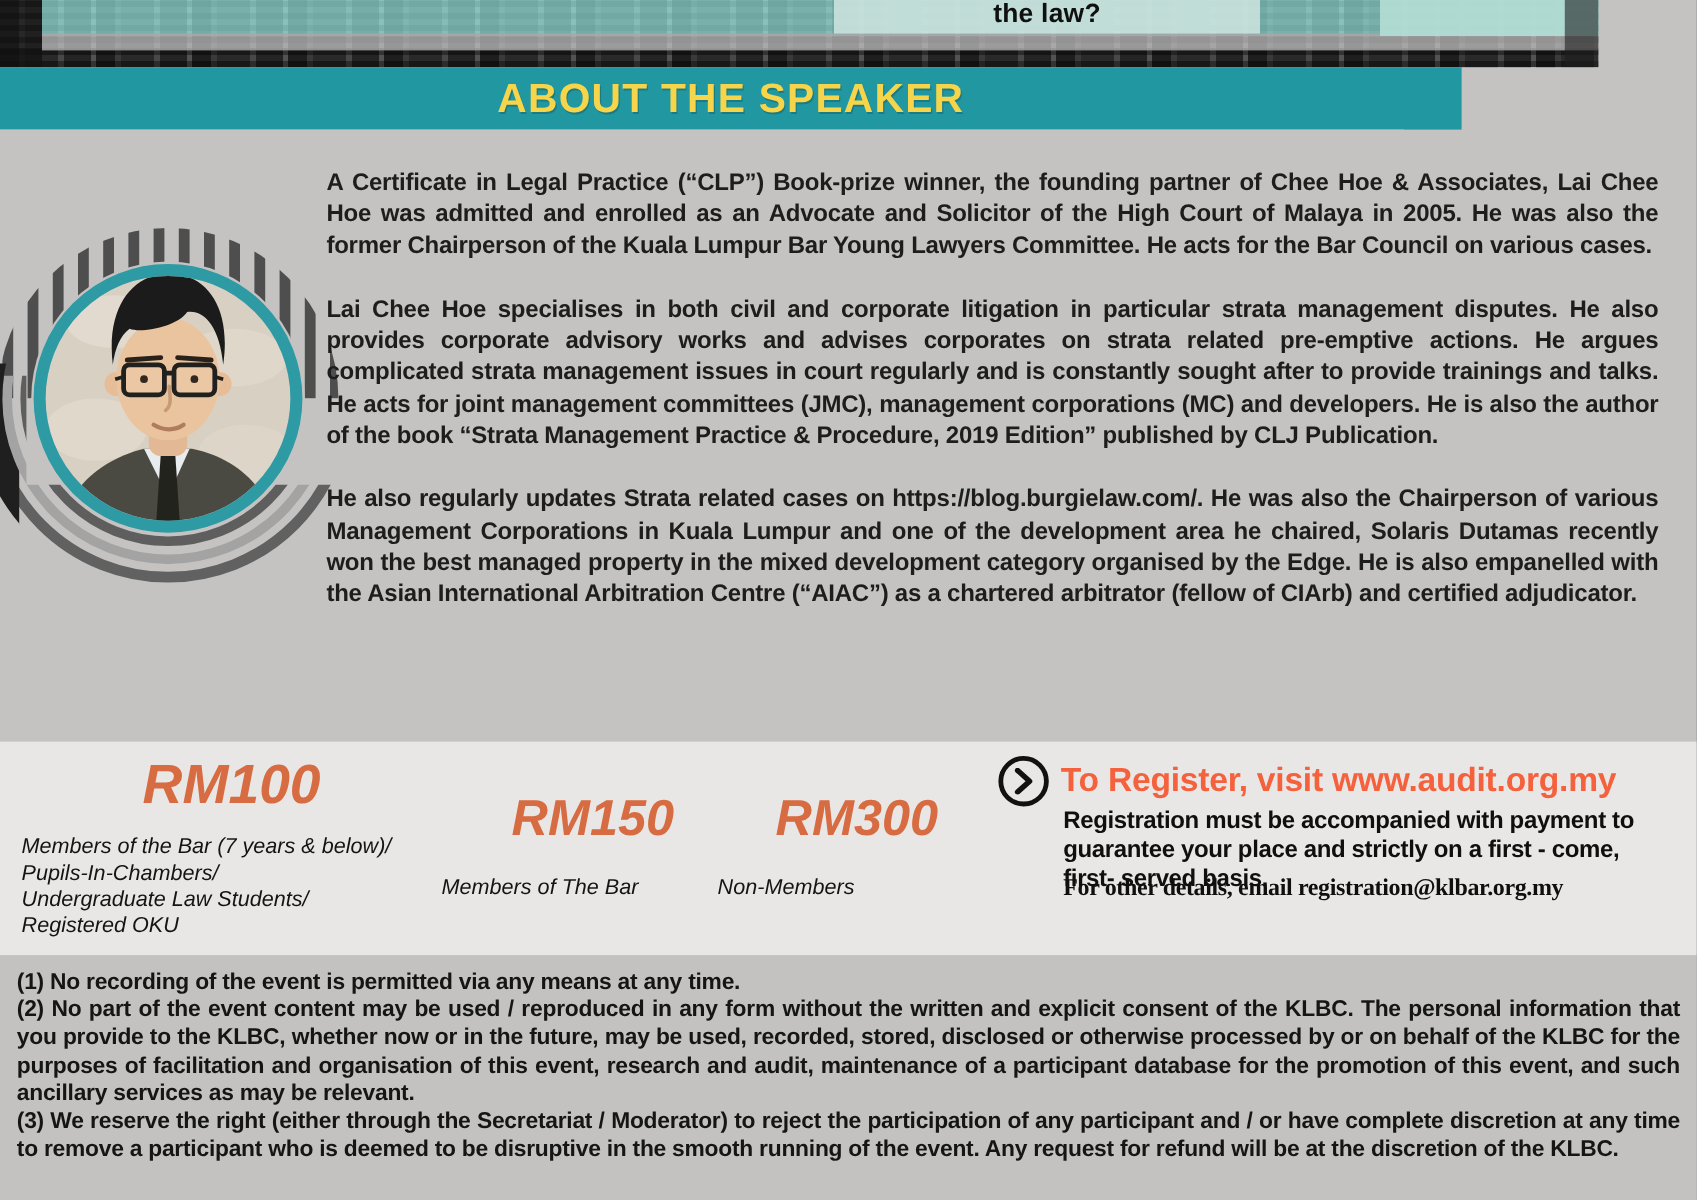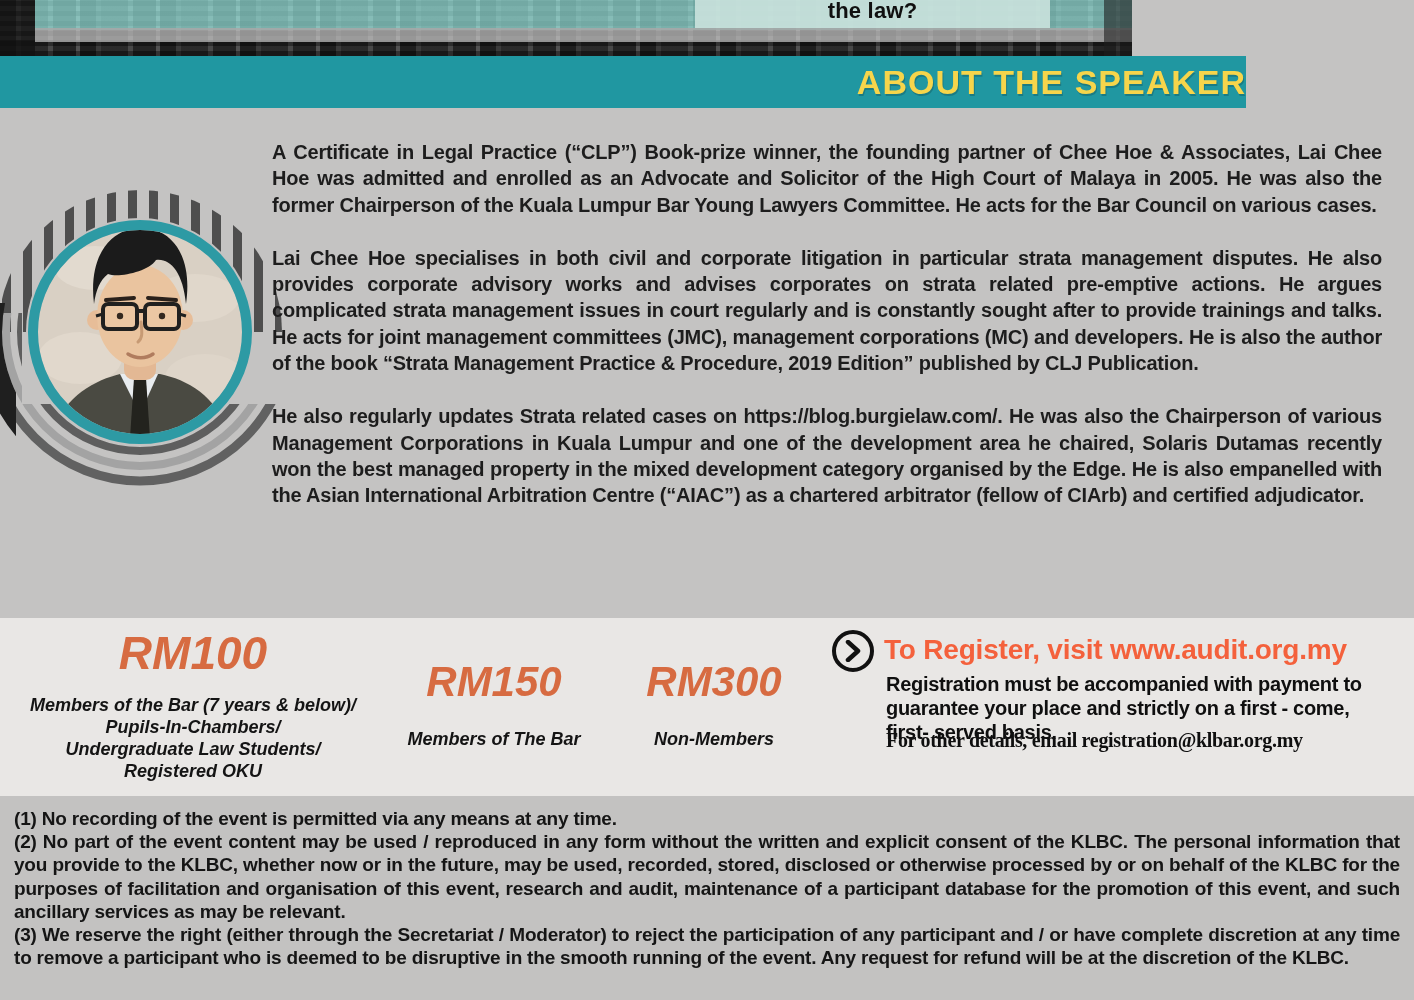--- a/index.html
+++ b/index.html
@@ -1,49 +1,49 @@
 <!DOCTYPE html>
 <html><head>
 <meta charset="utf-8">
 <style>
   html,body{margin:0;padding:0;background:#888;}
   .flyer{
     position:relative;width:1414px;height:1000px;overflow:hidden;
     font-family:"Liberation Sans",sans-serif;background:#c4c3c2;
   }
   
-  .topstrip{position:absolute;left:0;top:0;width:1132px;height:56px;overflow:hidden;
+  .topstrip{position:absolute;left:0;top:0;width:1332px;height:56px;overflow:hidden;
     background:
       repeating-linear-gradient(0deg, rgba(0,0,0,.38) 0 5px, rgba(255,255,255,.06) 5px 10px),
       repeating-linear-gradient(90deg,#2c2c2c 0 16px,#6f6f6f 16px 21px,#474747 21px 48px,#8e8e8e 48px 53px,#3a3a3a 53px 76px,#a5a5a5 76px 80px);
   }
   .topstrip .shade-bottom{position:absolute;left:0;top:40px;width:100%;height:16px;background:rgba(10,10,10,.55);}
   .teal-wash{position:absolute;left:35px;top:0;width:1350px;height:30px;background:rgba(131,196,190,.82);}
   .gray-band{position:absolute;left:35px;top:28px;width:1350px;height:14px;background:rgba(168,168,168,.85);}
   .law-box{position:absolute;left:695px;top:0;width:355px;height:28px;background:rgba(202,226,221,.9);
     display:flex;align-items:flex-start;justify-content:center;}
   .law-box span{font-size:22px;font-weight:bold;color:#101010;letter-spacing:.2px;margin-top:-2px;}
   .mint-box{position:absolute;left:1150px;top:0;width:235px;height:30px;background:rgba(178,221,213,.92);}
   .dark-col-l{position:absolute;left:0;top:0;width:35px;height:56px;background:rgba(18,18,18,.78);}
   .dark-col-r{position:absolute;right:0;top:0;width:28px;height:56px;background:rgba(30,30,30,.6);}
   
   .banner{position:absolute;left:0;top:56px;width:1218px;height:52px;background:#2097a1;
-    display:flex;align-items:center;justify-content:flex-end;padding-left:28px;}
+    display:flex;align-items:center;justify-content:center;}
   .banner h1{margin:0;font-size:34px;font-weight:800;color:#f6d54b;letter-spacing:1px;
     text-shadow:1px 2px 0 rgba(0,0,0,.18);}
   
   .speaker{position:absolute;left:0;top:108px;width:1170px;height:510px;background:#c4c3c2;}
   .deco{position:absolute;left:0;top:0;}
   .bio{position:absolute;left:272px;top:31px;width:1110px;color:#1d1d1d;}
   .bio p{margin:0 0 27px 0;font-size:20px;line-height:26.3px;font-weight:bold;
     text-align:justify;letter-spacing:-.2px;}
   
   .pricing{position:absolute;left:0;top:618px;width:1414px;height:178px;background:#e9e7e5;}
   .price{font-style:italic;font-weight:800;color:#d76b41;text-align:center;}
-  .audience{font-style:italic;font-weight:bold;color:#141414;text-align:center;
+  .audience{font-style:italic;font-weight:normal;color:#141414;text-align:left;
     white-space:pre-line;font-size:18px;line-height:22px;}
   .tier1{position:absolute;left:18px;top:8px;width:350px;}
   .tier1 .price{font-size:46px;}
   .tier1 .audience{margin-top:14px;}
   .tier2{position:absolute;left:368px;top:40px;width:252px;}
   .tier2 .price{font-size:42px;text-align:center;}
   .tier2 .audience{margin-top:22px;}
   .tier3{position:absolute;left:598px;top:40px;width:232px;}
   .tier3 .price{font-size:42px;}
   .tier3 .audience{margin-top:22px;}

